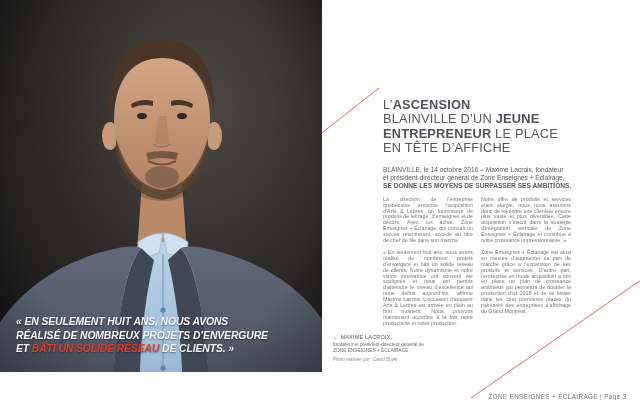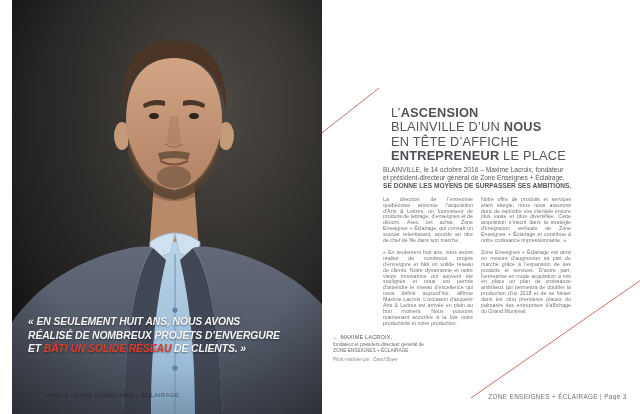--- a/index.html
+++ b/index.html
@@ -1,33 +1,33 @@
 <!DOCTYPE html>
 <html><head>
 <meta charset="utf-8">
 <style>
   html,body{margin:0;padding:0;}
   body{width:640px;height:414px;overflow:hidden;font-family:"Liberation Sans",sans-serif;background:#fff;}
   .spread{position:relative;width:640px;height:414px;background:#fff;}
 
   
-  .page-left{position:absolute;left:12px;top:0;width:322px;height:414px;overflow:hidden;background:#222;}
+  .page-left{position:absolute;left:0;top:0;width:322px;height:372px;overflow:hidden;background:#222;}
   .page-left svg{display:block;}
   .quote{position:absolute;left:16px;top:315px;width:330px;transform:scaleX(.9);transform-origin:0 0;
          font-style:italic;font-weight:700;font-size:11.5px;line-height:13.6px;letter-spacing:-0.1px;
          color:#f4f4f4;text-shadow:0 1px 2px rgba(0,0,0,.45);}
   .quote .red{color:#e23b2b;}
   .footer-left{position:absolute;left:35px;top:391px;transform:scale(.5);transform-origin:0 0;
          font-size:12px;letter-spacing:0.8px;white-space:nowrap;color:rgba(28,30,36,.62);}
 
   
   .page-right{position:absolute;left:322px;top:0;width:318px;height:414px;background:#ffffff;}
   .lines{position:absolute;left:0;top:0;pointer-events:none;}
 
-  .headline{position:absolute;left:61px;top:98px;margin:8px;font-size:12.8px;line-height:14.4px;
+  .headline{position:absolute;left:61px;top:98px;margin:0;font-size:12.8px;line-height:14.4px;
             font-weight:400;color:#55575b;letter-spacing:.2px;}
   .headline .hl{display:block;white-space:nowrap;}
   .headline b{font-weight:700;color:#4f5156;}
 
   .subhead-wrap{position:absolute;left:61px;top:166px;}
   .subhead{transform:scale(.5);transform-origin:0 0;width:460px;font-size:13.2px;line-height:15.6px;
            color:#58595b;}
   .subhead .bold{font-weight:700;}
 
   .cols-wrap{position:absolute;left:61px;top:196px;}
@@ -123,23 +123,23 @@
   </div>
 
   <div class="page-right">
     <svg class="lines" width="318" height="414" viewBox="0 0 318 414" aria-hidden="true">
       <line x1="-4" y1="136" x2="57" y2="88" stroke="#c96055" stroke-width="1" opacity="0.9"></line>
       <line x1="149" y1="398" x2="319" y2="280" stroke="#c96055" stroke-width="1" opacity="0.9"></line>
     </svg>
 
     <h1 class="headline">
       <span class="hl"><span>L’</span><b>ASCENSION</b></span>
-      <span class="hl"><span>BLAINVILLE D’UN </span><b>NOUS</b></span>
+      <span class="hl"><span>BLAINVILLE D’UN </span><b>JEUNE</b></span>
+      <span class="hl"><b>ENTREPRENEUR</b><span> LE PLACE</span></span>
       <span class="hl">EN TÊTE D’AFFICHE</span>
-      <span class="hl"><b>ENTREPRENEUR</b><span> LE PLACE</span></span>
     </h1>
 
     <div class="subhead-wrap">
       <div class="subhead">
         <div>BLAINVILLE, le 14 octobre 2016 – Maxime Lacroix, fondateur</div>
         <div>et président-directeur général de Zone Enseignes + Éclairage,</div>
         <div class="bold">SE DONNE LES MOYENS DE SURPASSER SES AMBITIONS.</div>
       </div>
     </div>
 

